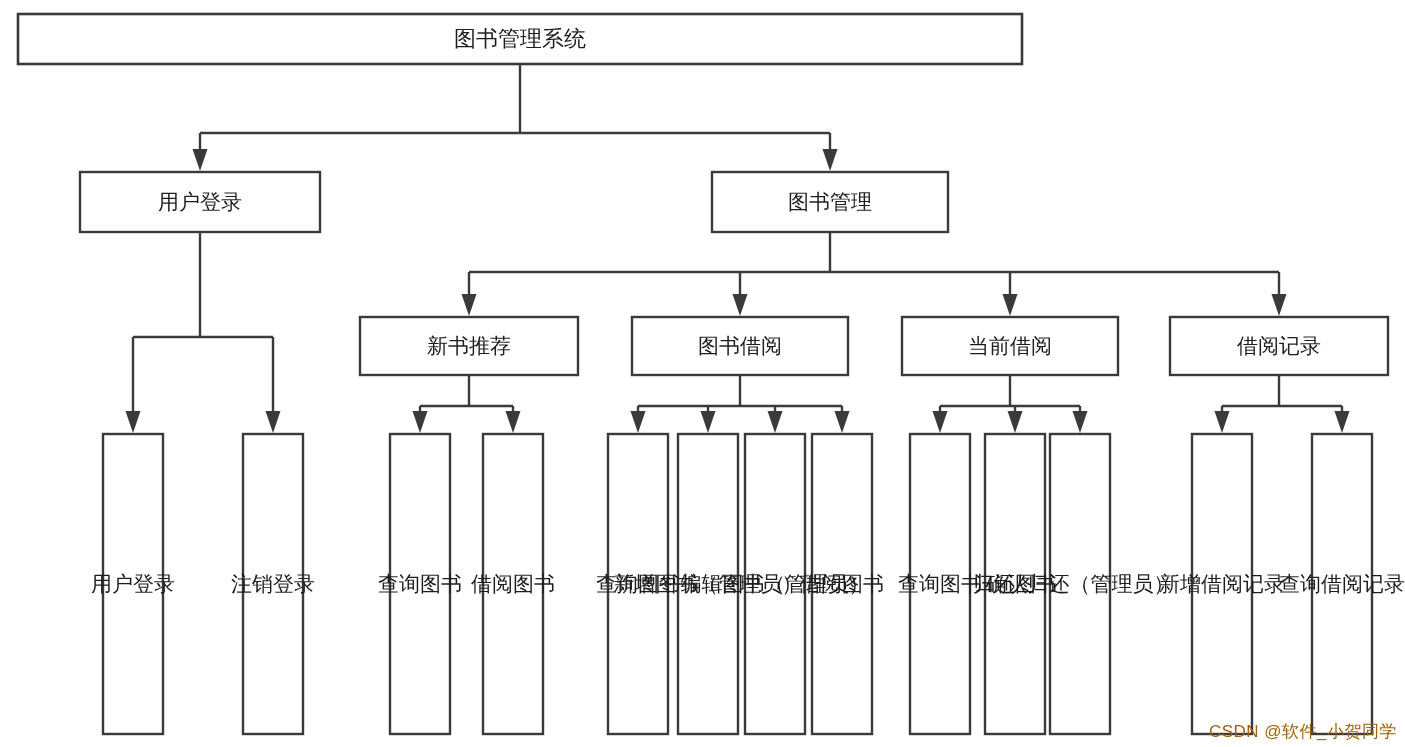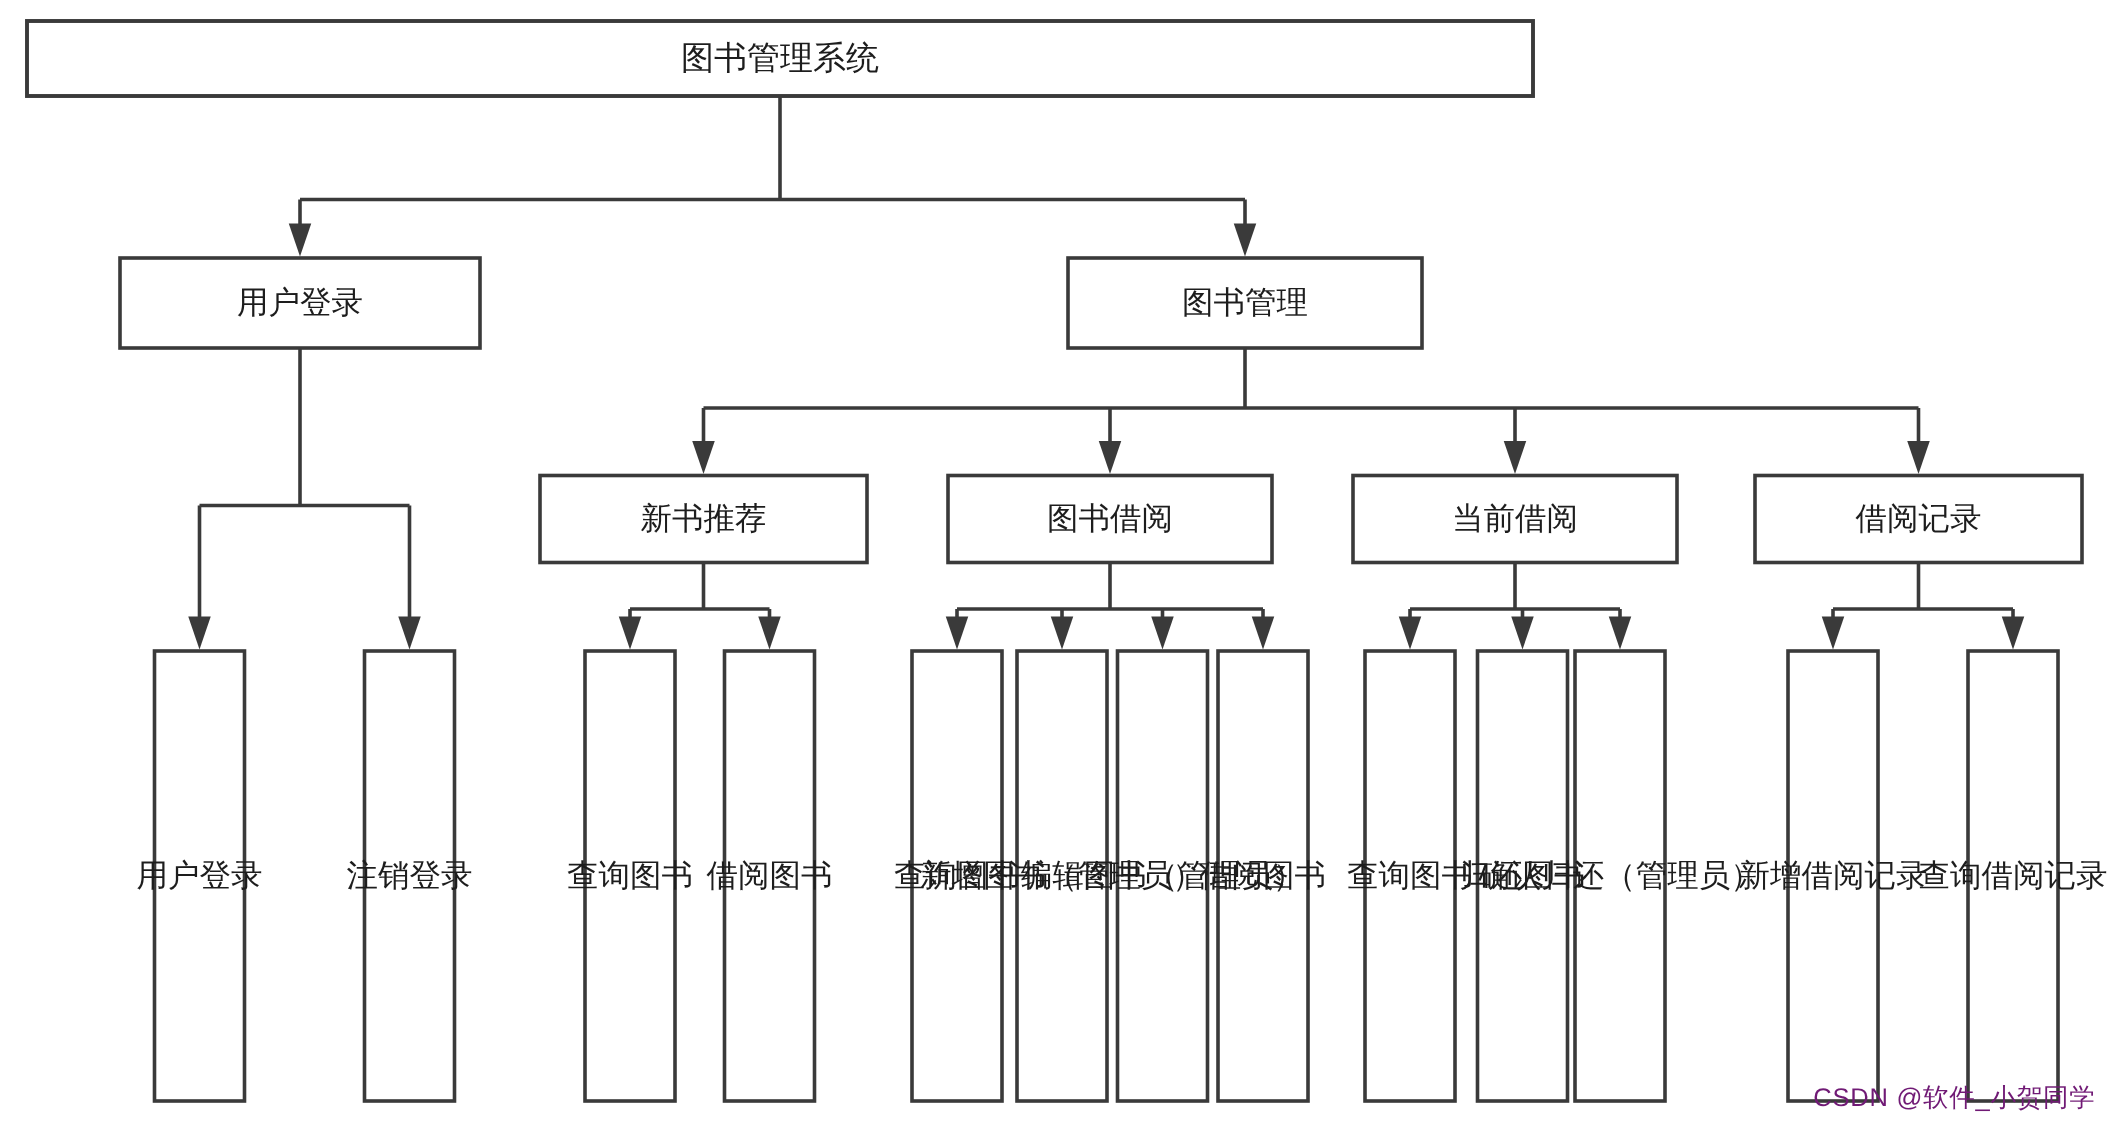--- a/index.html
+++ b/index.html
@@ -55,21 +55,21 @@
   }
   .node-label-root {
     font-size: 22px;
   }
   .watermark {
     position: absolute;
     right: 8px;
     bottom: 4px;
     font-family: "Liberation Sans", "DejaVu Sans", sans-serif;
     font-size: 17px;
-    color: #701a75;
+    color: #a16207;
     letter-spacing: 0.5px;
     pointer-events: none;
     white-space: nowrap;
   }
 </style>
 </head>
 <body>
 
 <div id="diagram-root">
   <svg id="tree-svg" viewBox="0 0 1405 747" xmlns="http://www.w3.org/2000/svg">

